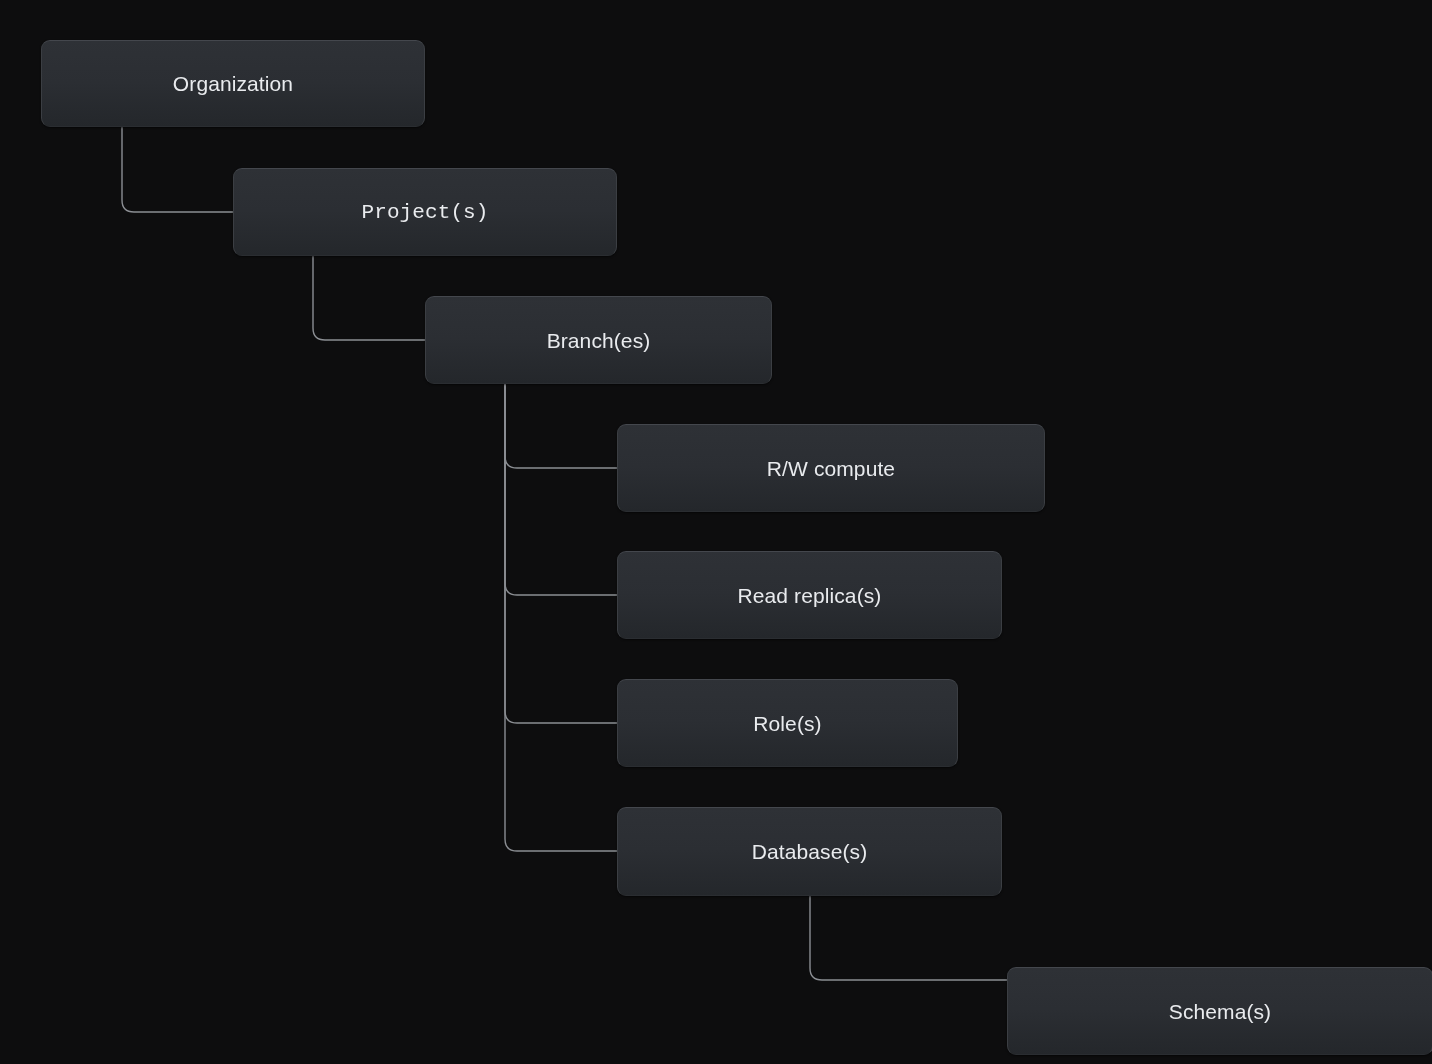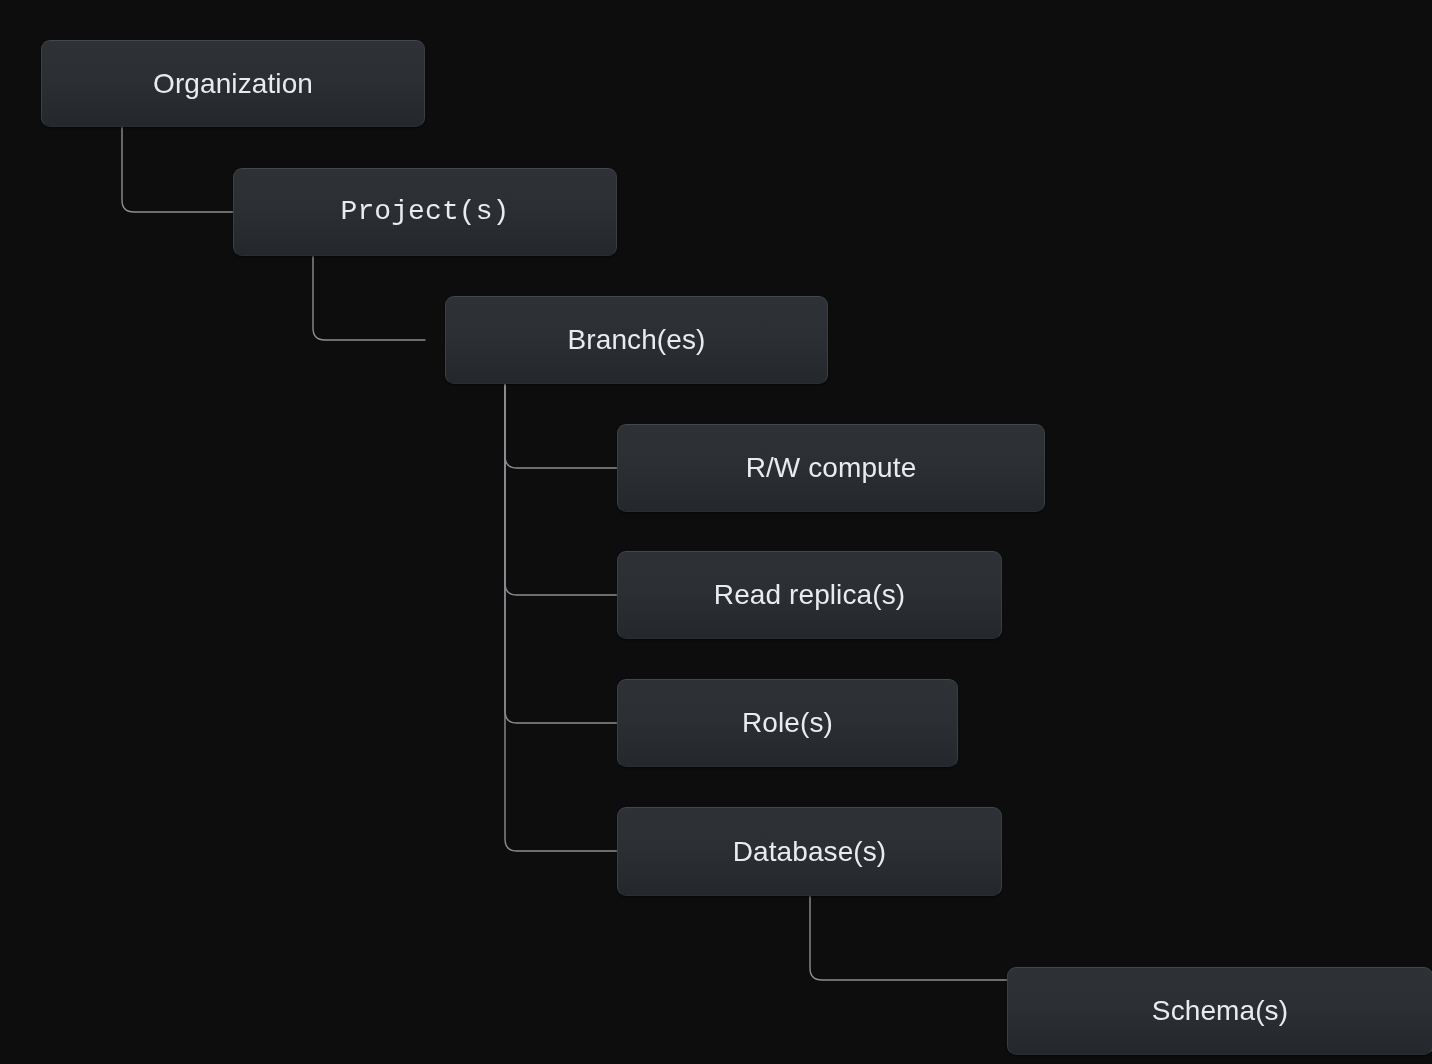--- a/index.html
+++ b/index.html
@@ -38,21 +38,21 @@
     justify-content: center;
     border-radius: 9px;
     background: linear-gradient(180deg, #2e3136 0%, #2b2e33 48%, #24272b 100%);
     border: 1px solid #3b3e43;
     border-top-color: #44474d;
     border-bottom-color: #2a2d31;
     box-shadow: 0 1px 2px rgba(0,0,0,0.55);
   }
   .node-label {
     color: #e9ebee;
-    font-size: 28px;
+    font-size: 21px;
     font-weight: 400;
     letter-spacing: 0.1px;
     line-height: 1;
     white-space: nowrap;
     text-align: center;
     -webkit-font-smoothing: antialiased;
   }
 </style>
 </head>
 <body>
@@ -66,21 +66,21 @@
       <path class="edge" d="M505,384 L505,711 Q505,723 517,723 L617,723" stroke="#8b8e93"></path>
       <path class="edge" d="M505,384 L505,839 Q505,851 517,851 L617,851" stroke="#8b8e93"></path>
       <path class="edge" d="M810,896 L810,968 Q810,980 822,980 L1007,980" stroke="#8b8e93"></path>
     </svg>
 <div class="node" style="left: 41px; top: 40px; width: 384px; height: 87px;">
       <span class="node-label">Organization</span>
     </div>
     <div class="node" style="left: 233px; top: 168px; width: 384px; height: 88px; font-family: Liberation Mono, monospace;">
       <span class="node-label">Project(s)</span>
     </div>
-    <div class="node" style="left: 445px; top: 296px; width: 383px; height: 88px;">
+    <div class="node" style="left: 425px; top: 296px; width: 347px; height: 88px;">
       <span class="node-label">Branch(es)</span>
     </div>
     <div class="node" style="left: 617px; top: 424px; width: 428px; height: 88px;">
       <span class="node-label">R/W compute</span>
     </div>
     <div class="node" style="left: 617px; top: 551px; width: 385px; height: 88px;">
       <span class="node-label">Read replica(s)</span>
     </div>
     <div class="node" style="left: 617px; top: 679px; width: 341px; height: 88px;">
       <span class="node-label">Role(s)</span>

